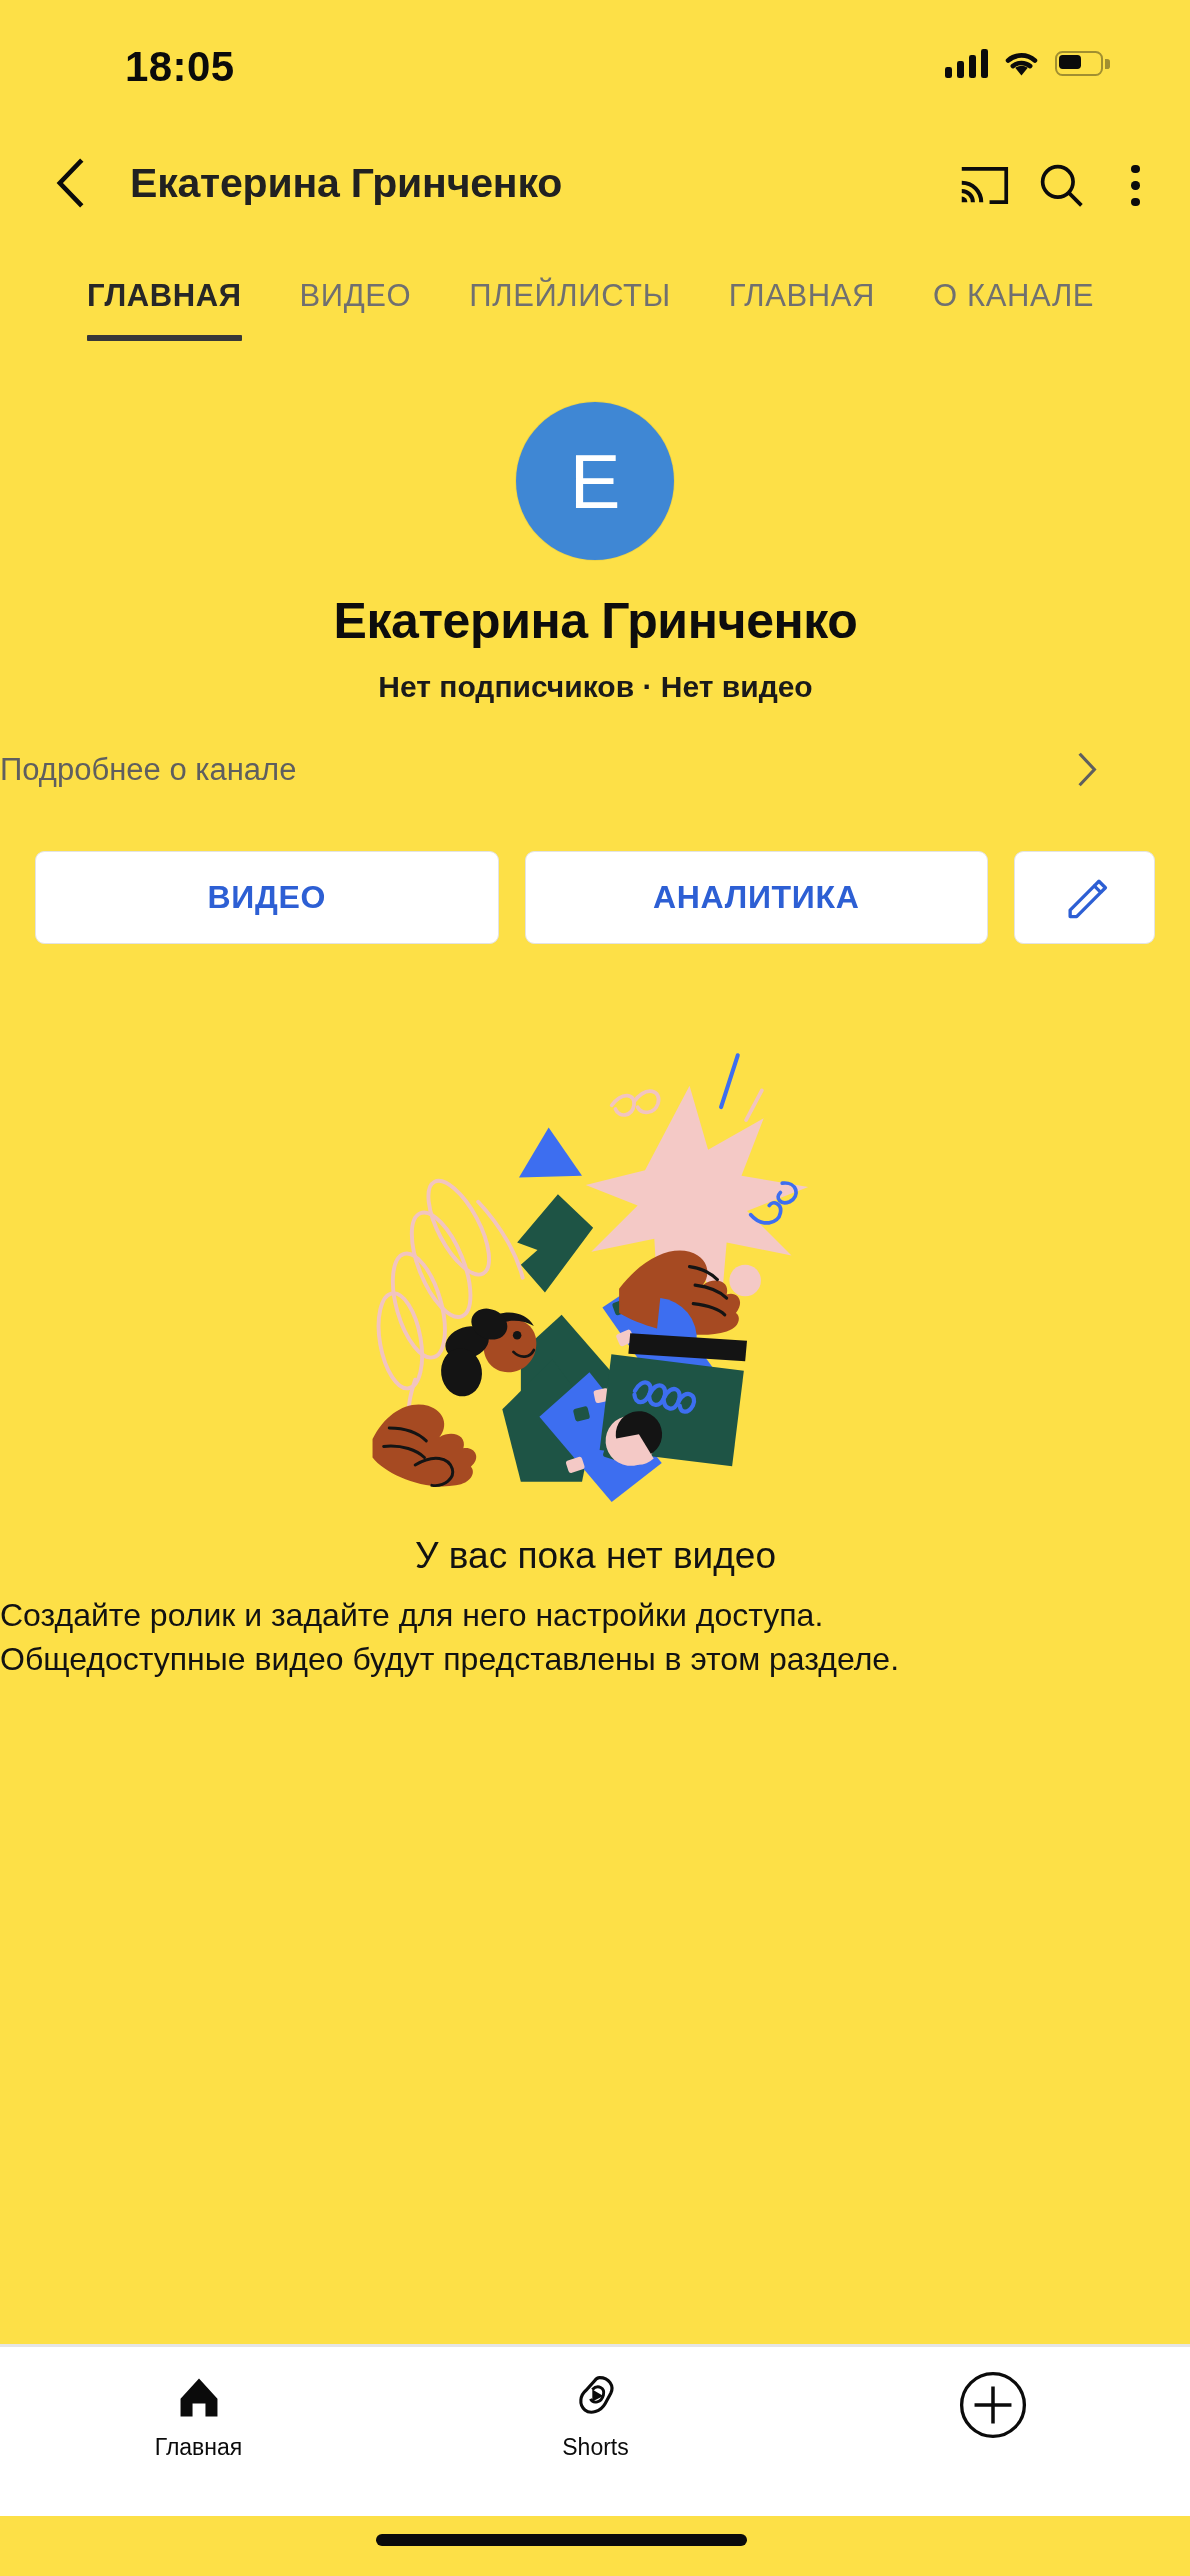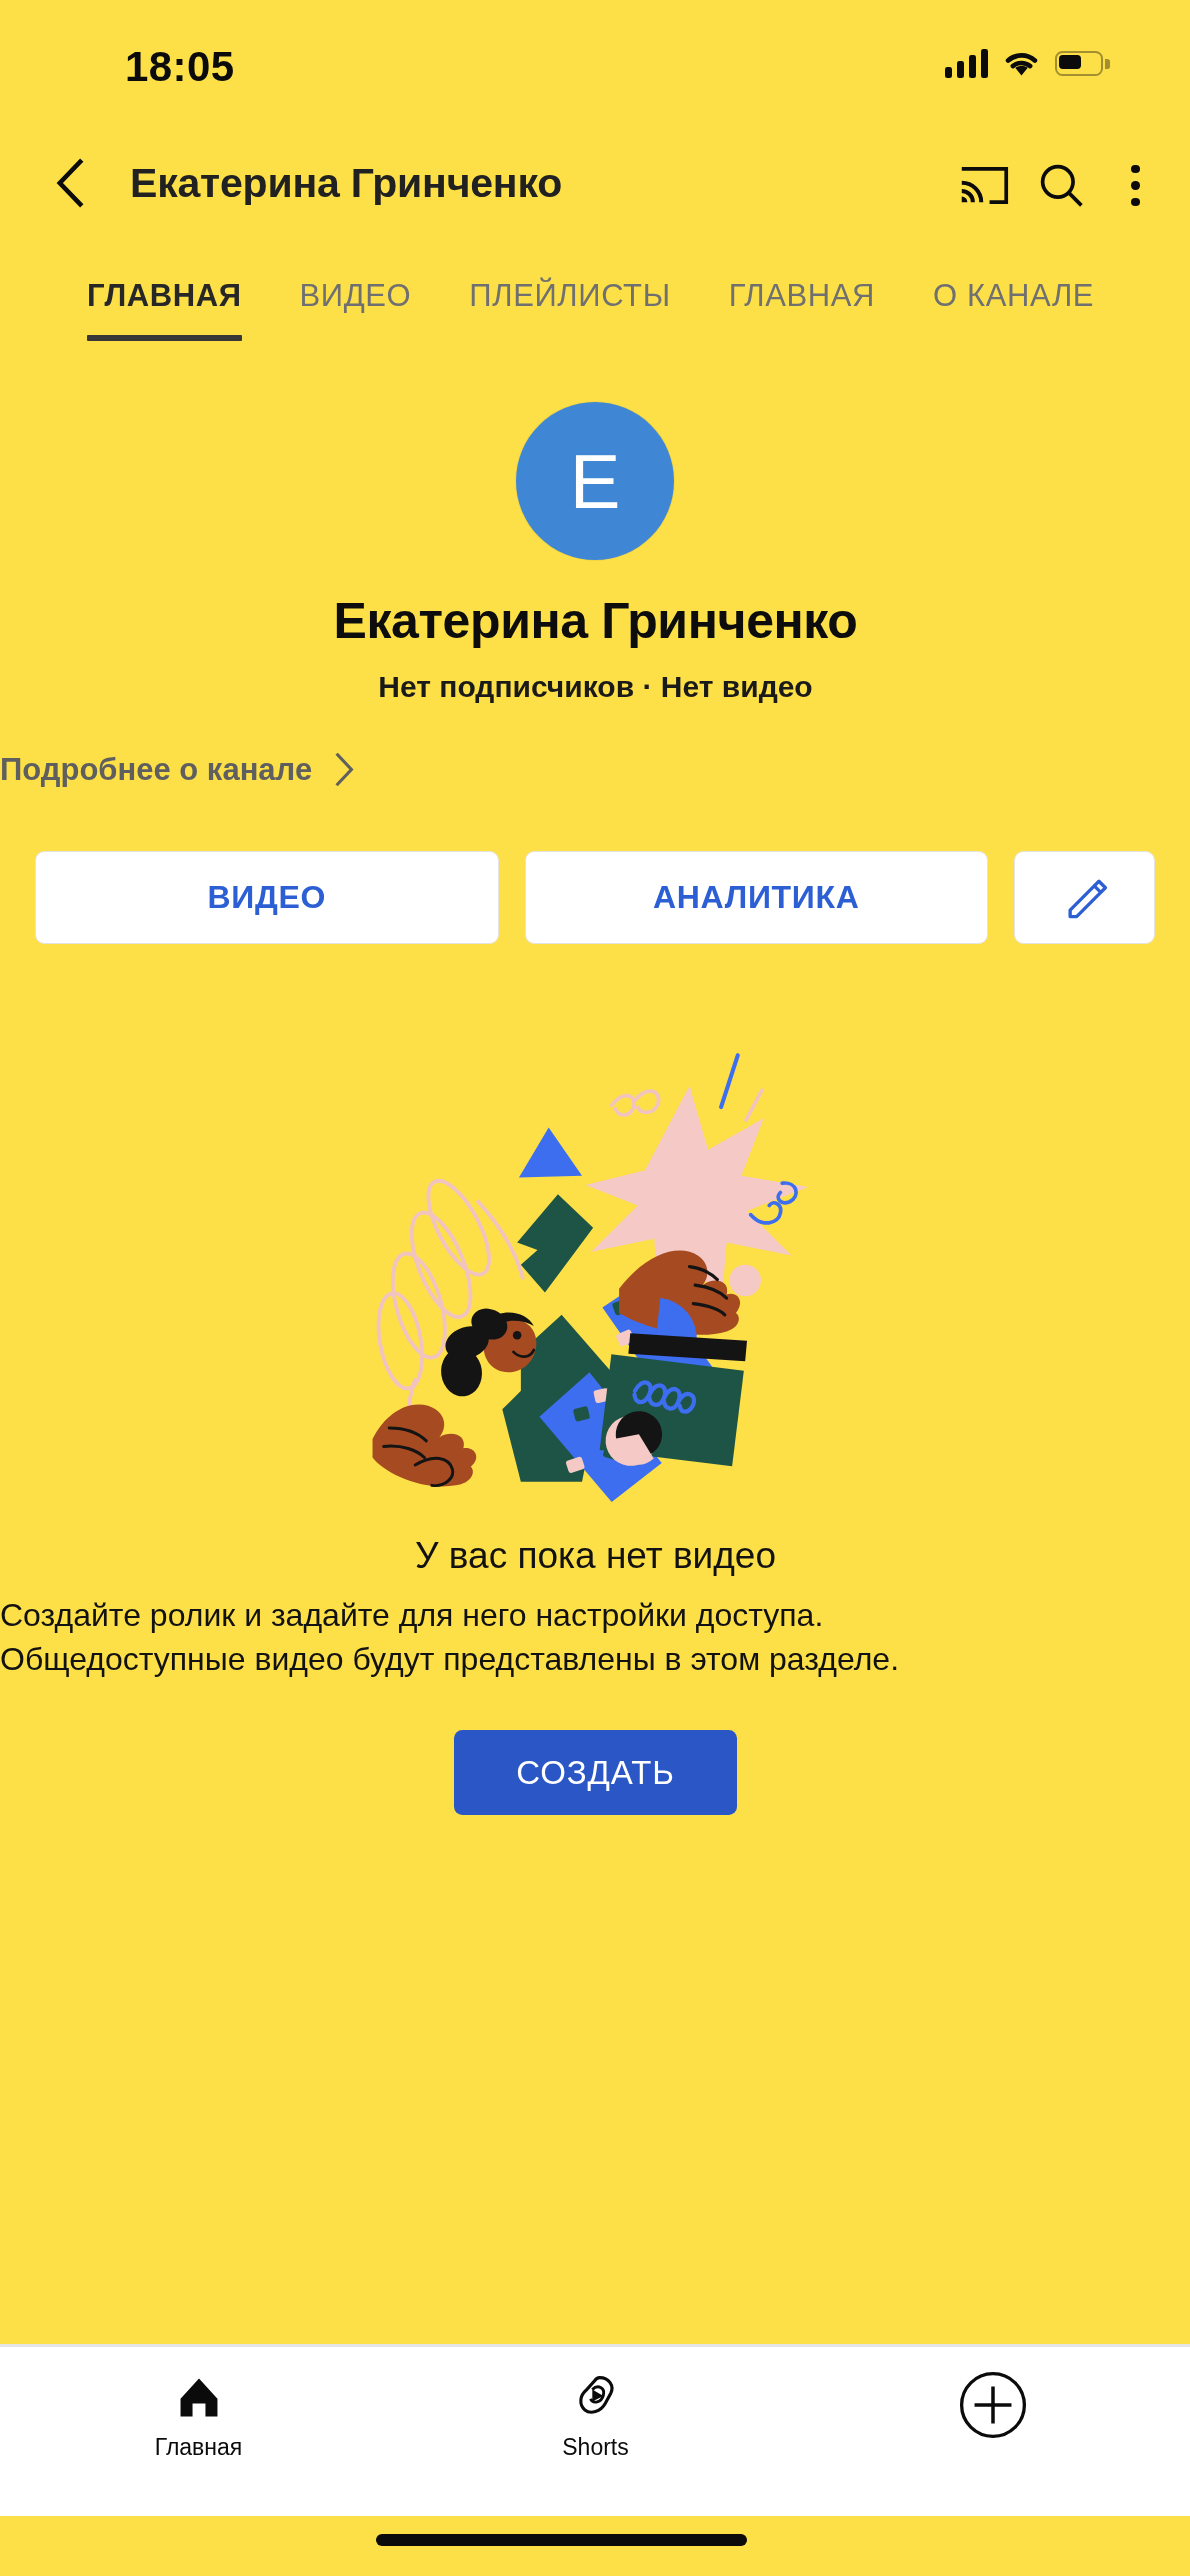--- a/index.html
+++ b/index.html
@@ -93,21 +93,21 @@
   .display-name {
     position:absolute; top:592px; left:0; width:1191px; text-align:center;
     font-size:50px; font-weight:700; color:#0d0d0d; letter-spacing:-0.4px;
   }
   .meta-line {
     position:absolute; top:670px; left:0; width:1191px; text-align:center;
     font-size:30px; font-weight:700; color:#1a1a1a;
   }
   .more-row {
     position:absolute; top:751px; left:0; width:1099px;
-    display:flex; align-items:center; justify-content:flex-start; gap:22px;font-weight:bold;
+    display:flex; align-items:center; justify-content:space-between; gap:22px;
   }
   .more-text { font-size:31px; color:#5f5f5f; }
 
   
   .actions {
     position:absolute; top:851px; left:35px; width:1120px; height:93px;
     display:flex; align-items:stretch; gap:26px;
   }
   .btn-outline {
     flex:1 1 0; border:1.9px solid #e3e3e3; border-radius:9.3px;
@@ -360,21 +360,20 @@
         <path d="M275 432 a25 25 0 0 0 25 25 a25 25 0 0 0 19 -9 L300 424 Z" fill="#f4c9c6"></path>
       </g>
     </svg>
   </div>
 
   <div class="empty-title">У вас пока нет видео</div>
   <div class="empty-desc">
     <div>Создайте ролик и задайте для него настройки доступа.</div>
     <div>Общедоступные видео будут представлены в этом разделе.</div>
   </div>
-  <button class="create-btn">СОЗДАТЬ</button>
 
   <div class="nav-divider"></div>
   <div class="bottomnav">
 
     <div class="nav-item">
       <svg width="48" height="48" viewBox="0 0 52 52">
         <path d="M26 6 L46 28 L46 47 L33 47 L33 33 L19 33 L19 47 L6 47 L6 28 Z" fill="#0b0b0b"></path>
       </svg>
       <span class="nav-label">Главная</span>
     </div>

